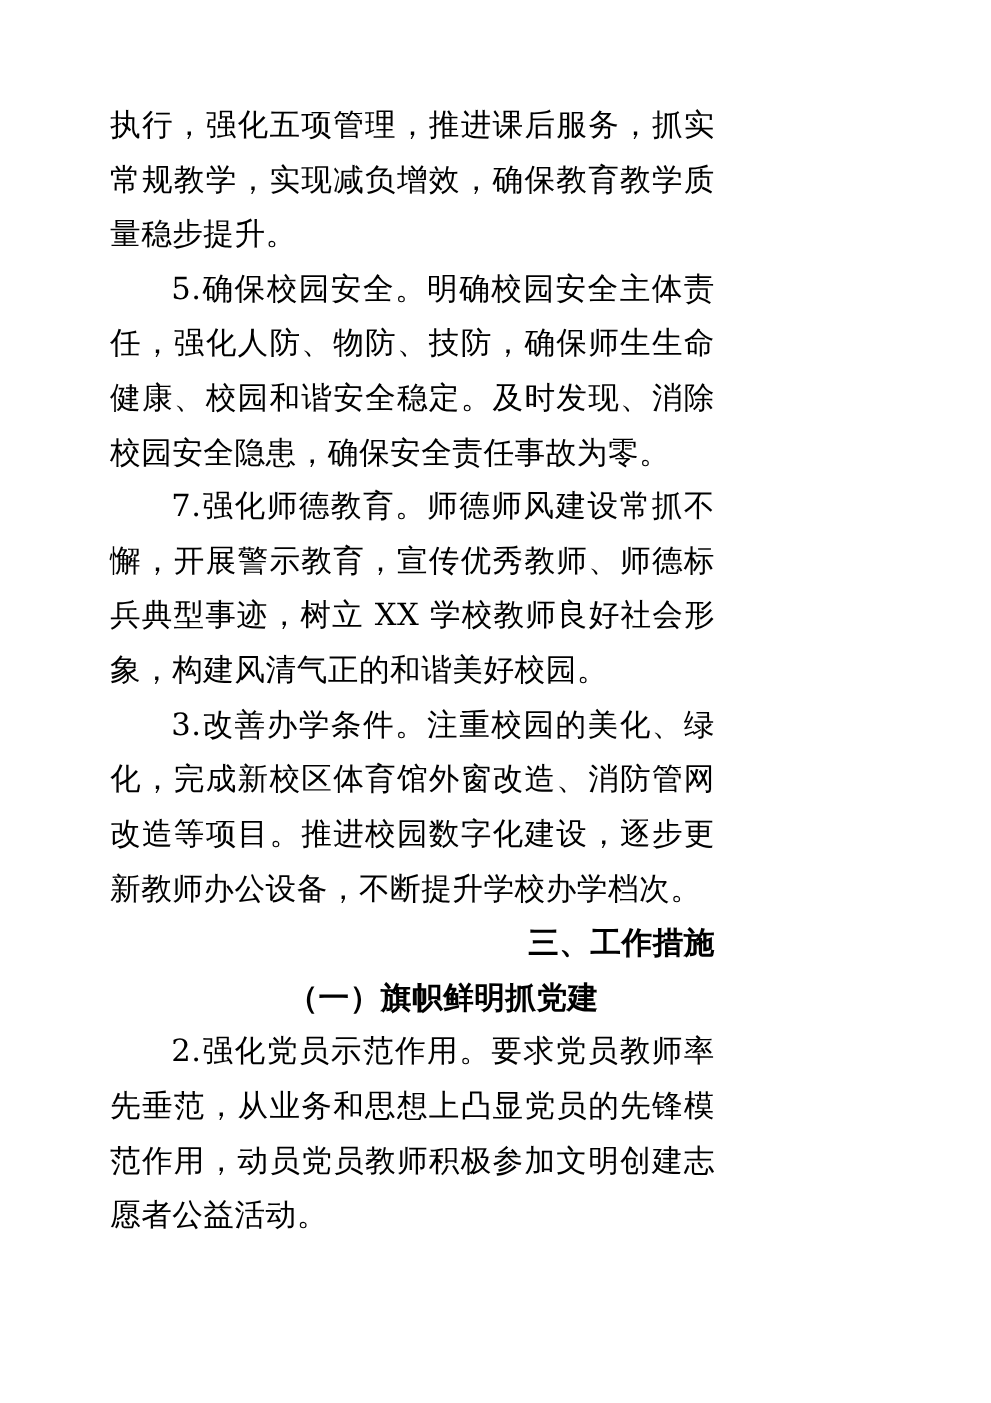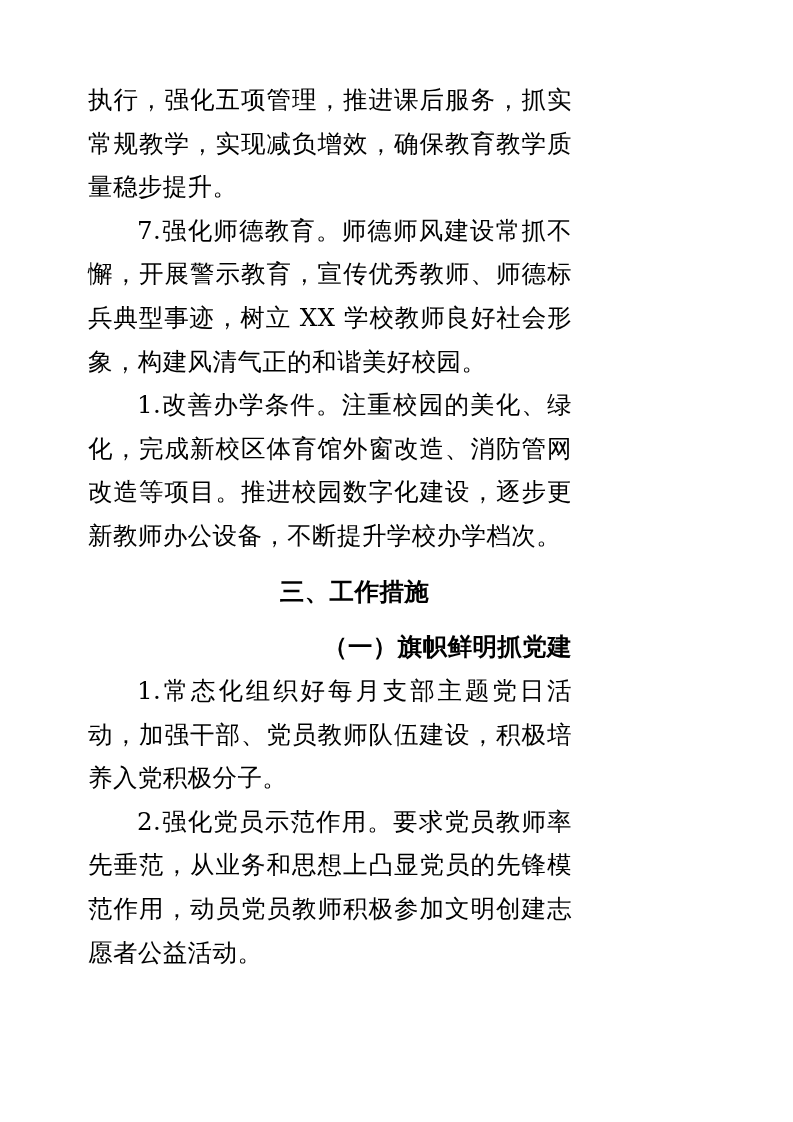--- a/index.html
+++ b/index.html
@@ -32,48 +32,48 @@
   p.para {
     margin: 0 0 0 0;
     text-indent: 2em;
     text-align: justify;
     text-justify: inter-ideograph;
   }
   p.para.noindent {
     text-indent: 0;
   }
   p.heading {
-    margin: 12px;
+    margin: 0;
     text-indent: 2em;
     font-weight: bold;
-    text-align: center;
+    text-align: right;
   }
   p.subheading {
     margin: 0;
     text-indent: 2em;
     font-weight: bold;
-    text-align: right;
+    text-align: center;
   }
 </style>
 </head>
 <body>
 
 <div class="page">
   <div class="doc-body">
 
     <p class="para noindent">执行，强化五项管理，推进课后服务，抓实常规教学，实现减负增效，确保教育教学质量稳步提升。</p>
 
 
+    <p class="para">5.确保校园安全。明确校园安全主体责任，强化人防、物防、技防，确保师生生命健康、校园和谐安全稳定。及时发现、消除校园安全隐患，确保安全责任事故为零。</p>
 
     <p class="para">7.强化师德教育。师德师风建设常抓不懈，开展警示教育，宣传优秀教师、师德标兵典型事迹，树立 XX 学校教师良好社会形象，构建风清气正的和谐美好校园。</p>
 
-    <p class="para">1.改善办学条件。注重校园的美化、绿化，完成新校区体育馆外窗改造、消防管网改造等项目。推进校园数字化建设，逐步更新教师办公设备，不断提升学校办学档次。</p>
+    <p class="para">3.改善办学条件。注重校园的美化、绿化，完成新校区体育馆外窗改造、消防管网改造等项目。推进校园数字化建设，逐步更新教师办公设备，不断提升学校办学档次。</p>
 
     <p class="heading">三、工作措施</p>
 
     <p class="subheading">（一）旗帜鲜明抓党建</p>
 
-    <p class="para">1.常态化组织好每月支部主题党日活动，加强干部、党员教师队伍建设，积极培养入党积极分子。</p>
 
     <p class="para">2.强化党员示范作用。要求党员教师率先垂范，从业务和思想上凸显党员的先锋模范作用，动员党员教师积极参加文明创建志愿者公益活动。</p>
 
   </div>
 </div>
 
 </body></html>

